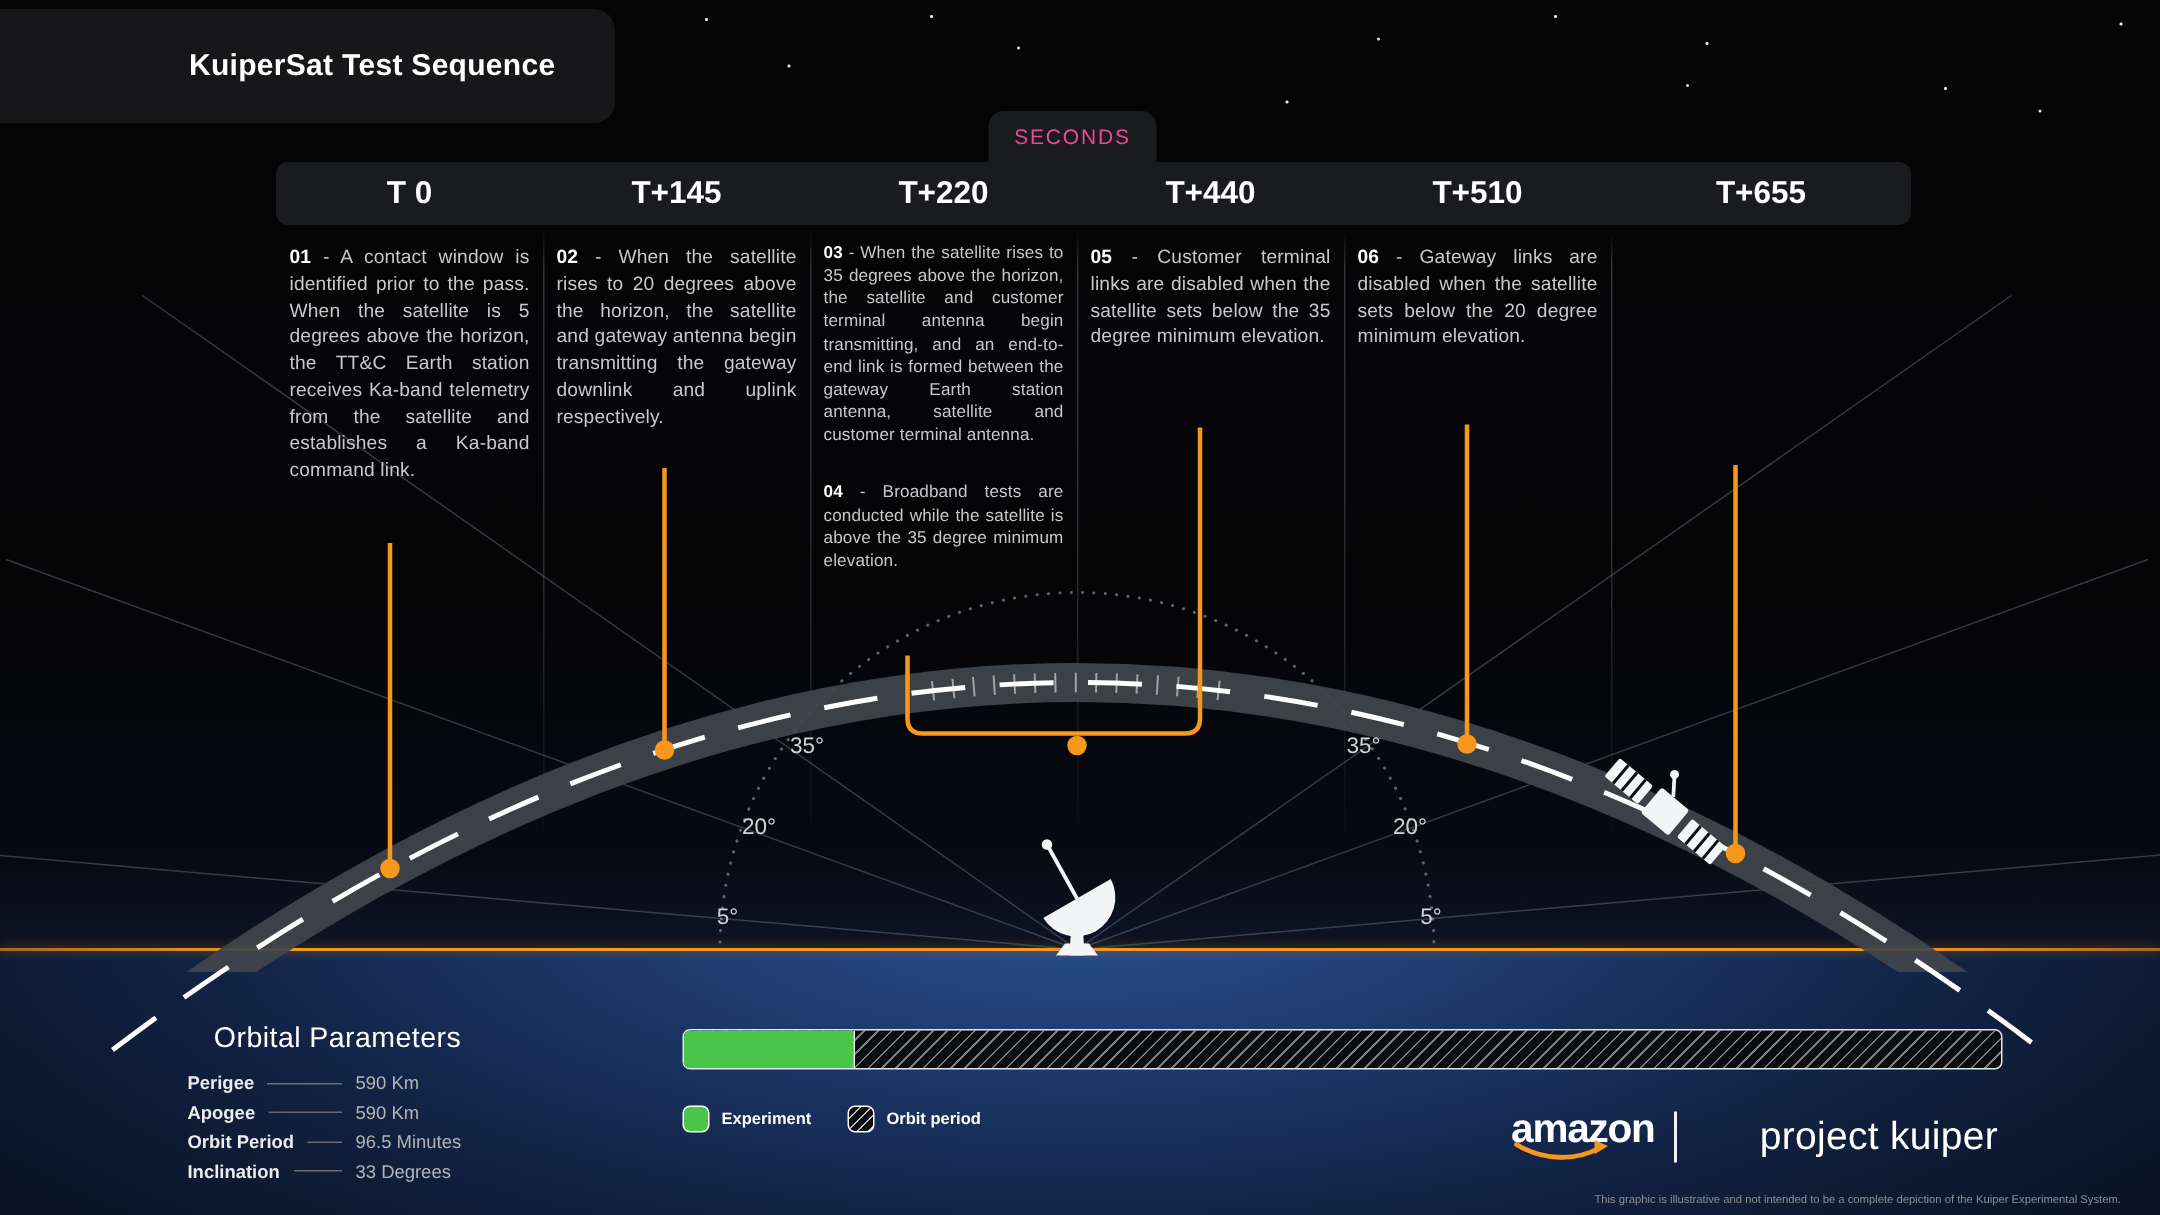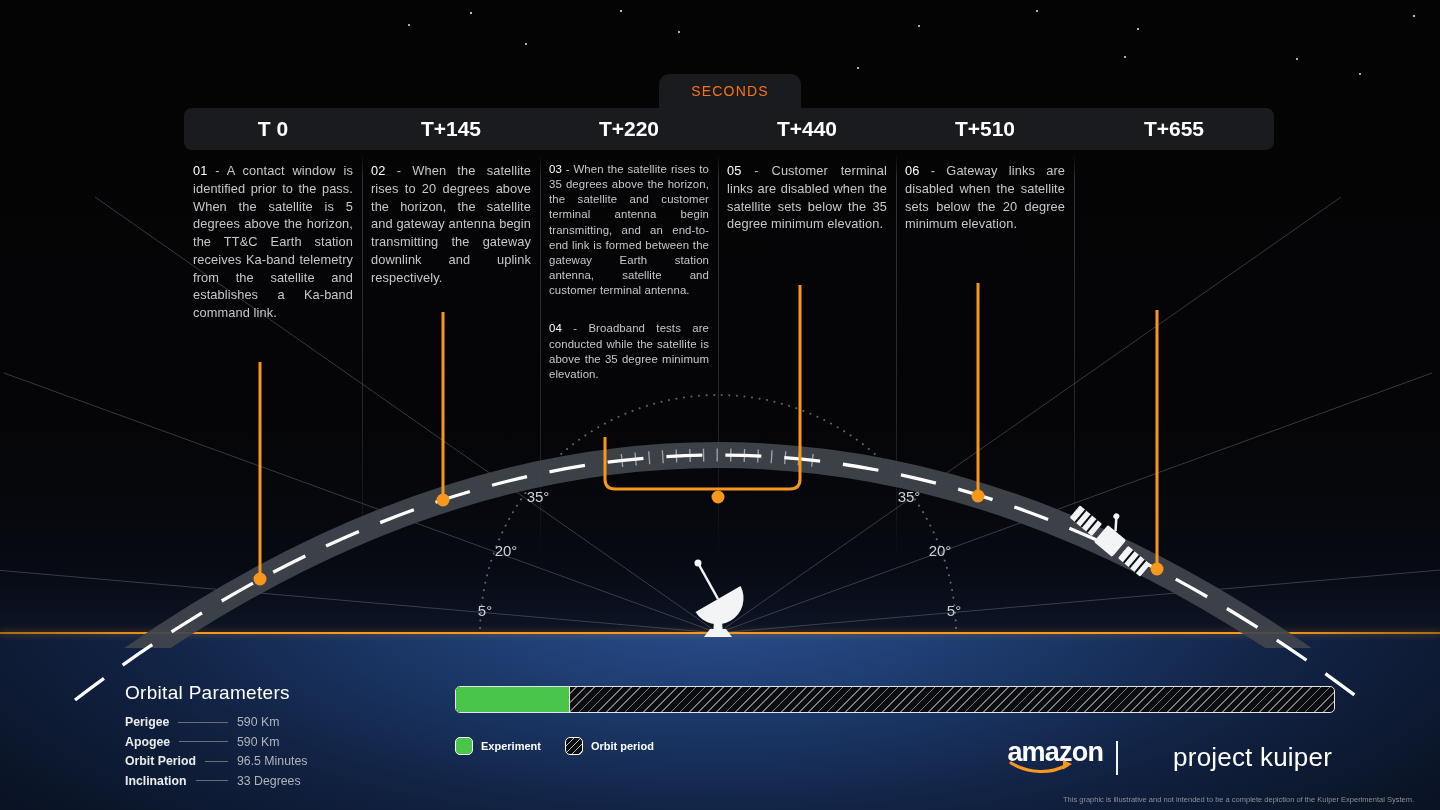--- a/index.html
+++ b/index.html
@@ -28,41 +28,41 @@
   .scene { position: absolute; left: 0; top: 0; width: 1440px; height: 810px; }
 
   .title-box {
     position: absolute; left: 0; top: 6px; width: 410px; height: 76px;
     background: #17171a; border-radius: 0 14px 14px 0;
     display: flex; align-items: center; padding-left: 126px;
   }
   .title-box h1 { font-size: 20px; font-weight: 700; letter-spacing: .2px; color: #fff; }
 
   .seconds-tab {
-    position: absolute; left: 659px; top: 74px; width: 142px; height: 34px;
+    position: absolute; left: 659px; top: 74px; width: 112px; height: 34px;
     background: #1a1b1e; border-radius: 10px 10px 0 0;
     display: flex; align-items: center; justify-content: center;
-    font-size: 14px; letter-spacing: 1.2px; color: #f97316;
+    font-size: 14px; letter-spacing: 1.2px; color: #ec4899;
   }
   .timeline-bar {
     position: absolute; left: 184px; top: 108px; width: 1090px; height: 42px;
     background: #1a1b1e; border-radius: 8px;
     display: grid; grid-template-columns: repeat(5, 178px) 1fr; align-items: center;
   }
   .timeline-bar span {
     text-align: center; font-size: 21px; font-weight: 700; color: #fff;
   }
 
   .cols {
     position: absolute; left: 184px; top: 162px; width: 1090px;
     display: grid; grid-template-columns: repeat(5, 178px) 1fr;
   }
   .col { padding: 0 9px; font-size: 12.8px; line-height: 1.39; letter-spacing: .1px;
          color: #c7c8ca; text-align: justify; }
-  .col b { color: #fff; font-weight: 400; }
+  .col b { color: #fff; font-weight: 700; }
   .col.small { font-size: 11.4px; line-height: 1.33; }
   .col p + p { margin-top: 23px; }
 
   .col-sep {
     position: absolute; top: 154px; width: 1px; height: 410px;
     background: linear-gradient(180deg, rgba(130,140,155,0) 0%, rgba(130,140,155,.35) 6%,
                 rgba(130,140,155,.25) 65%, rgba(130,140,155,0) 100%);
   }
 
   
@@ -73,21 +73,21 @@
   .dashes { fill: none; stroke: #fff; stroke-width: 3.3; stroke-dasharray: 36 23; }
   .ticks line { stroke: #e6e9ee; stroke-width: 1.3; opacity: .6; }
   .orange-lines line, .orange-lines path { stroke: var(--accent); stroke-width: 3; fill: none; stroke-linejoin: round; }
   .orange-dots circle { fill: var(--accent); }
   .white-icon rect, .white-icon path, .white-icon circle { fill: #f2f4f6; }
   .white-icon .feed { stroke: #f2f4f6; stroke-width: 2.5; fill: none; }
   .white-icon .panel-lines line { stroke: #0a0d12; stroke-width: 2; }
   .elev-labels text { font: 15px "Liberation Sans", sans-serif; fill: #ced2d8; text-anchor: middle; }
 
   .orbital { position: absolute; left: 125px; top: 682px; width: 200px; }
-  .orbital h2 { font-size: 19px; font-weight: 400; color: #fff; letter-spacing: .3px; margin-bottom: 11px; }
+  .orbital h2 { font-size: 19px; font-weight: 400; color: #fff; letter-spacing: .3px; margin-bottom: 11px; text-align: center; }
   .orbital .row { display: flex; align-items: center; margin-bottom: 5.5px; font-size: 12.3px; }
   .orbital .lbl { color: #ececec; font-weight: 700; white-space: nowrap; }
   .orbital .leader { flex: 1; height: 1px; background: #6a6d72; margin: 0 9px; min-width: 14px; }
   .orbital .val { width: 88px; color: #b2b4b8; font-weight: 400; }
 
   .orbit-bar {
     position: absolute; left: 455px; top: 686px; width: 880px; height: 27px;
     border: 1px solid #e3e5e8; border-radius: 5px; background-color: #0c0d10;
     background-image: repeating-linear-gradient(135deg, rgba(232,234,238,.5) 0 1.2px, transparent 1.2px 6.5px);
     overflow: hidden;
@@ -229,20 +229,23 @@
     <g class="elev-labels">
       <text x="538" y="502">35°</text>
       <text x="506" y="556">20°</text>
       <text x="485" y="616">5°</text>
       <text x="909" y="502">35°</text>
       <text x="940" y="556">20°</text>
       <text x="954" y="616">5°</text>
     </g>
   </svg>
 
+  <div class="title-box">
+    <h1>KuiperSat Test Sequence</h1>
+  </div>
 
   <div class="seconds-tab">SECONDS</div>
 
   <div class="timeline-bar">
     <span>T 0</span>
     <span>T+145</span>
     <span>T+220</span>
     <span>T+440</span>
     <span>T+510</span>
     <span>T+655</span>

